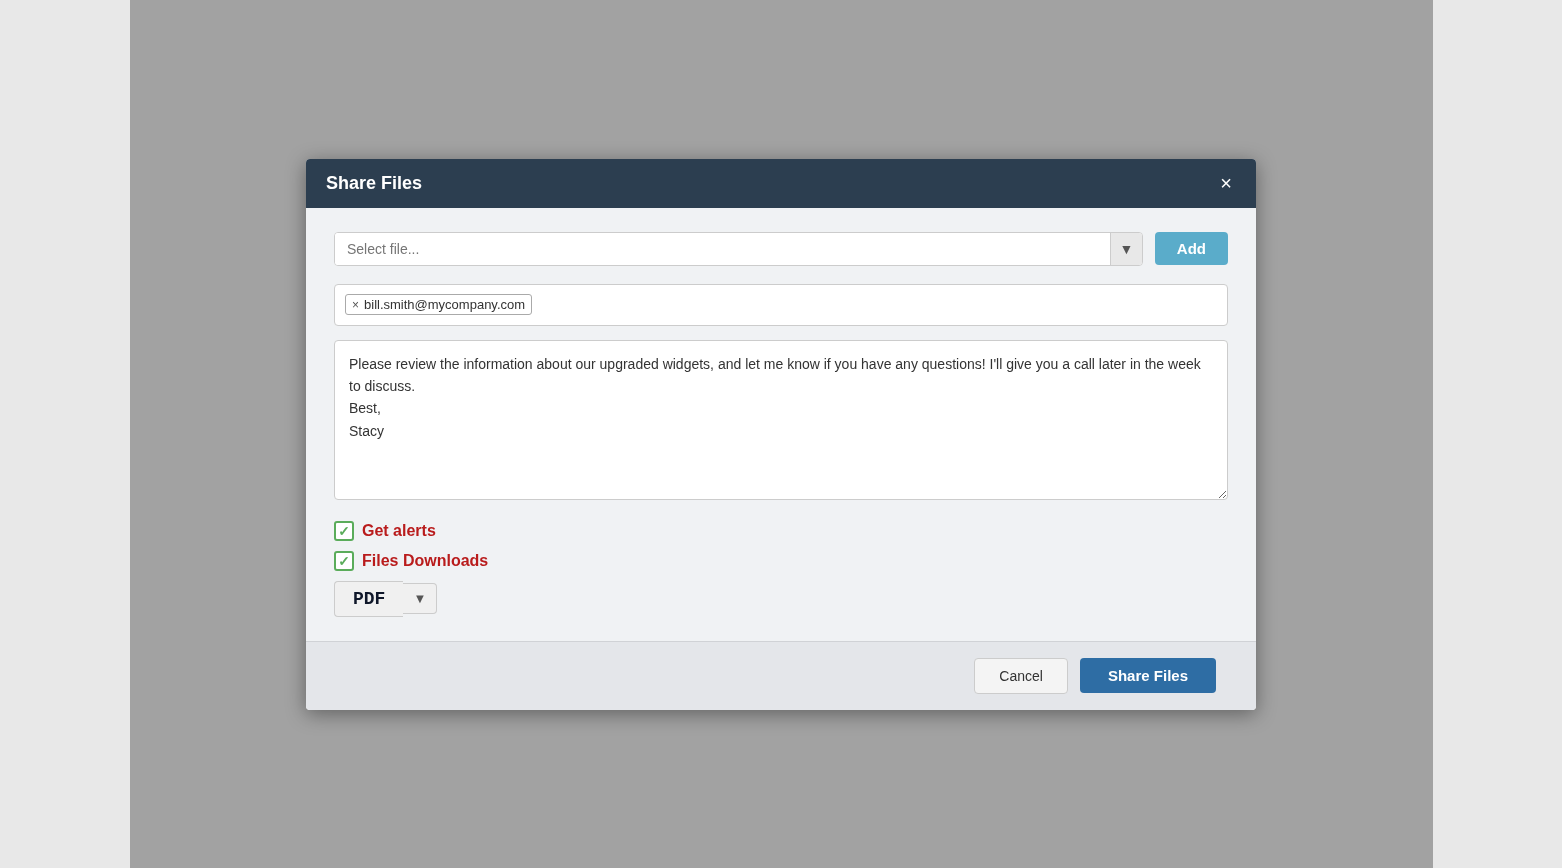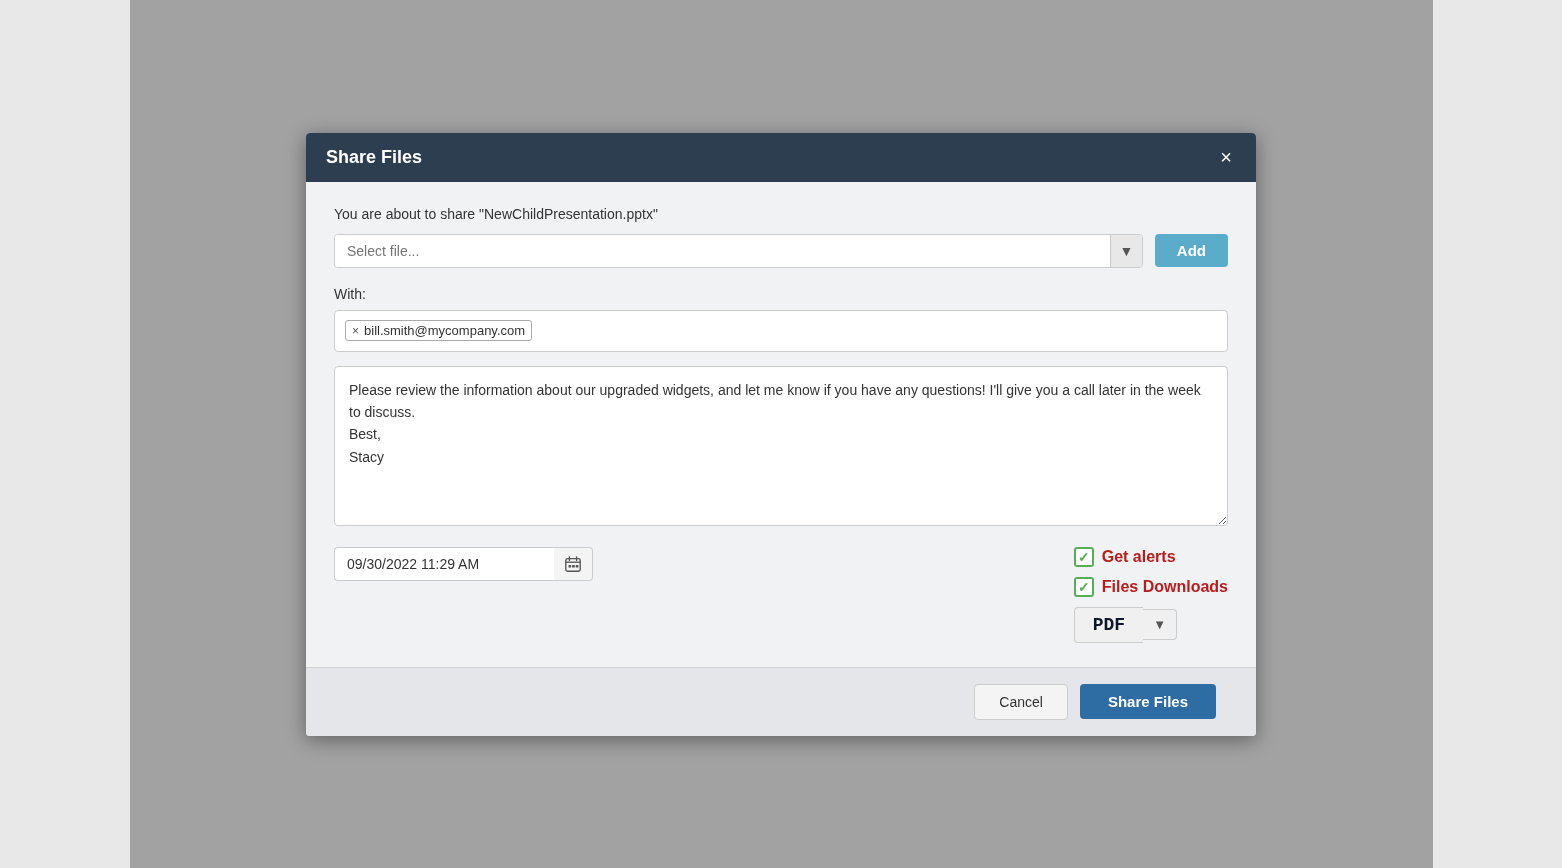--- a/index.html
+++ b/index.html
@@ -316,64 +316,48 @@
   <div class="modal">
 
     <div class="modal-header">
       <span class="modal-title">Share Files</span>
       <button class="modal-close">×</button>
     </div>
 
     <div class="modal-body">
 
       
-      <p class="description-text">You are about to share "NewChildPresentation.pptx"</p>
 
       
       <div class="file-select-row">
         <div class="file-select-wrapper">
           <input type="text" class="file-select-input" placeholder="Select file..." style="">
           <div class="file-select-arrow">▼</div>
         </div>
         <button class="add-button">Add</button>
       </div>
 
       
-      <p class="with-label">With:</p>
 
       
       <div class="recipients-box">
         <span class="recipient-tag">
           <span class="recipient-tag-remove">×</span>
           <span>bill.smith@mycompany.com</span>
         </span>
       </div>
 
       
       <textarea class="message-textarea" style="">Please review the information about our upgraded widgets, and let me know if you have any questions! I'll give you a call later in the week to discuss.
 Best,
 Stacy</textarea>
 
       
       <div class="bottom-row">
 
-        <div class="datetime-row">
-          <input type="text" class="datetime-input" value="09/30/2022 11:29 AM" style="">
-          <button class="datetime-calendar-btn">
-            <svg width="18" height="18" viewBox="0 0 20 20" fill="none" xmlns="http://www.w3.org/2000/svg">
-              <rect x="2" y="4" width="16" height="14" rx="2" stroke="#555" stroke-width="1.5"></rect>
-              <line x1="2" y1="8" x2="18" y2="8" stroke="#555" stroke-width="1.5"></line>
-              <line x1="6" y1="2" x2="6" y2="6" stroke="#555" stroke-width="1.5" stroke-linecap="round"></line>
-              <line x1="14" y1="2" x2="14" y2="6" stroke="#555" stroke-width="1.5" stroke-linecap="round"></line>
-              <rect x="5" y="11" width="3" height="3" rx="0.5" fill="#555"></rect>
-              <rect x="9" y="11" width="3" height="3" rx="0.5" fill="#555"></rect>
-              <rect x="13" y="11" width="3" height="3" rx="0.5" fill="#555"></rect>
-            </svg>
-          </button>
-        </div>
 
         <div class="options-col">
 
           <div class="checkbox-row">
             <div class="checkbox-green">
               <span class="check-mark">✓</span>
             </div>
             <span class="checkbox-label">Get alerts</span>
           </div>
 

